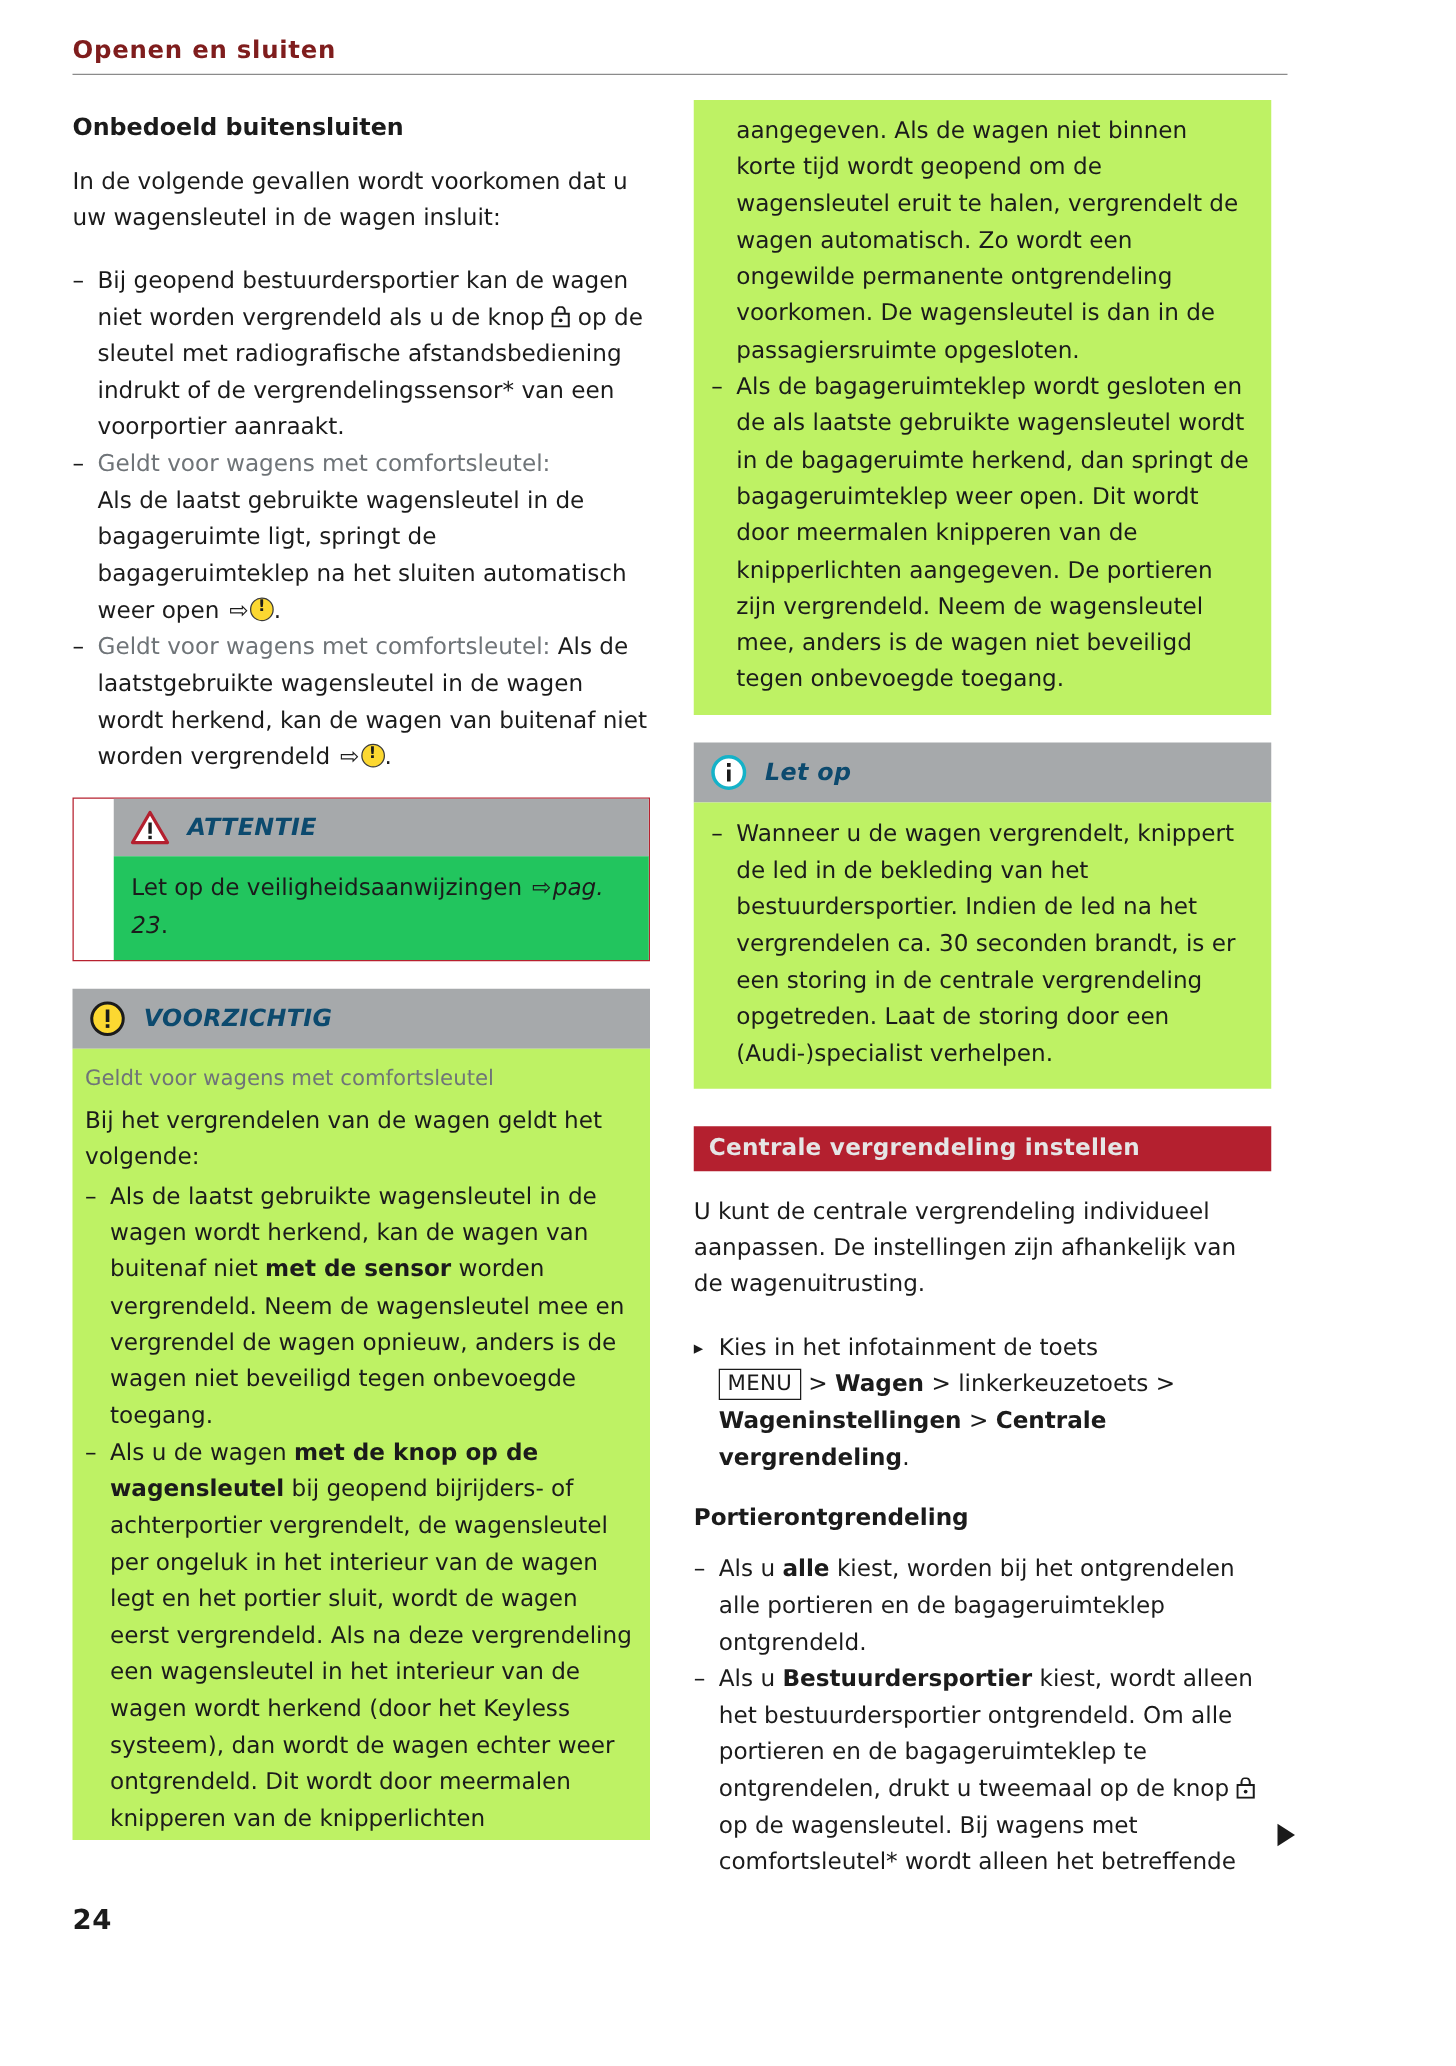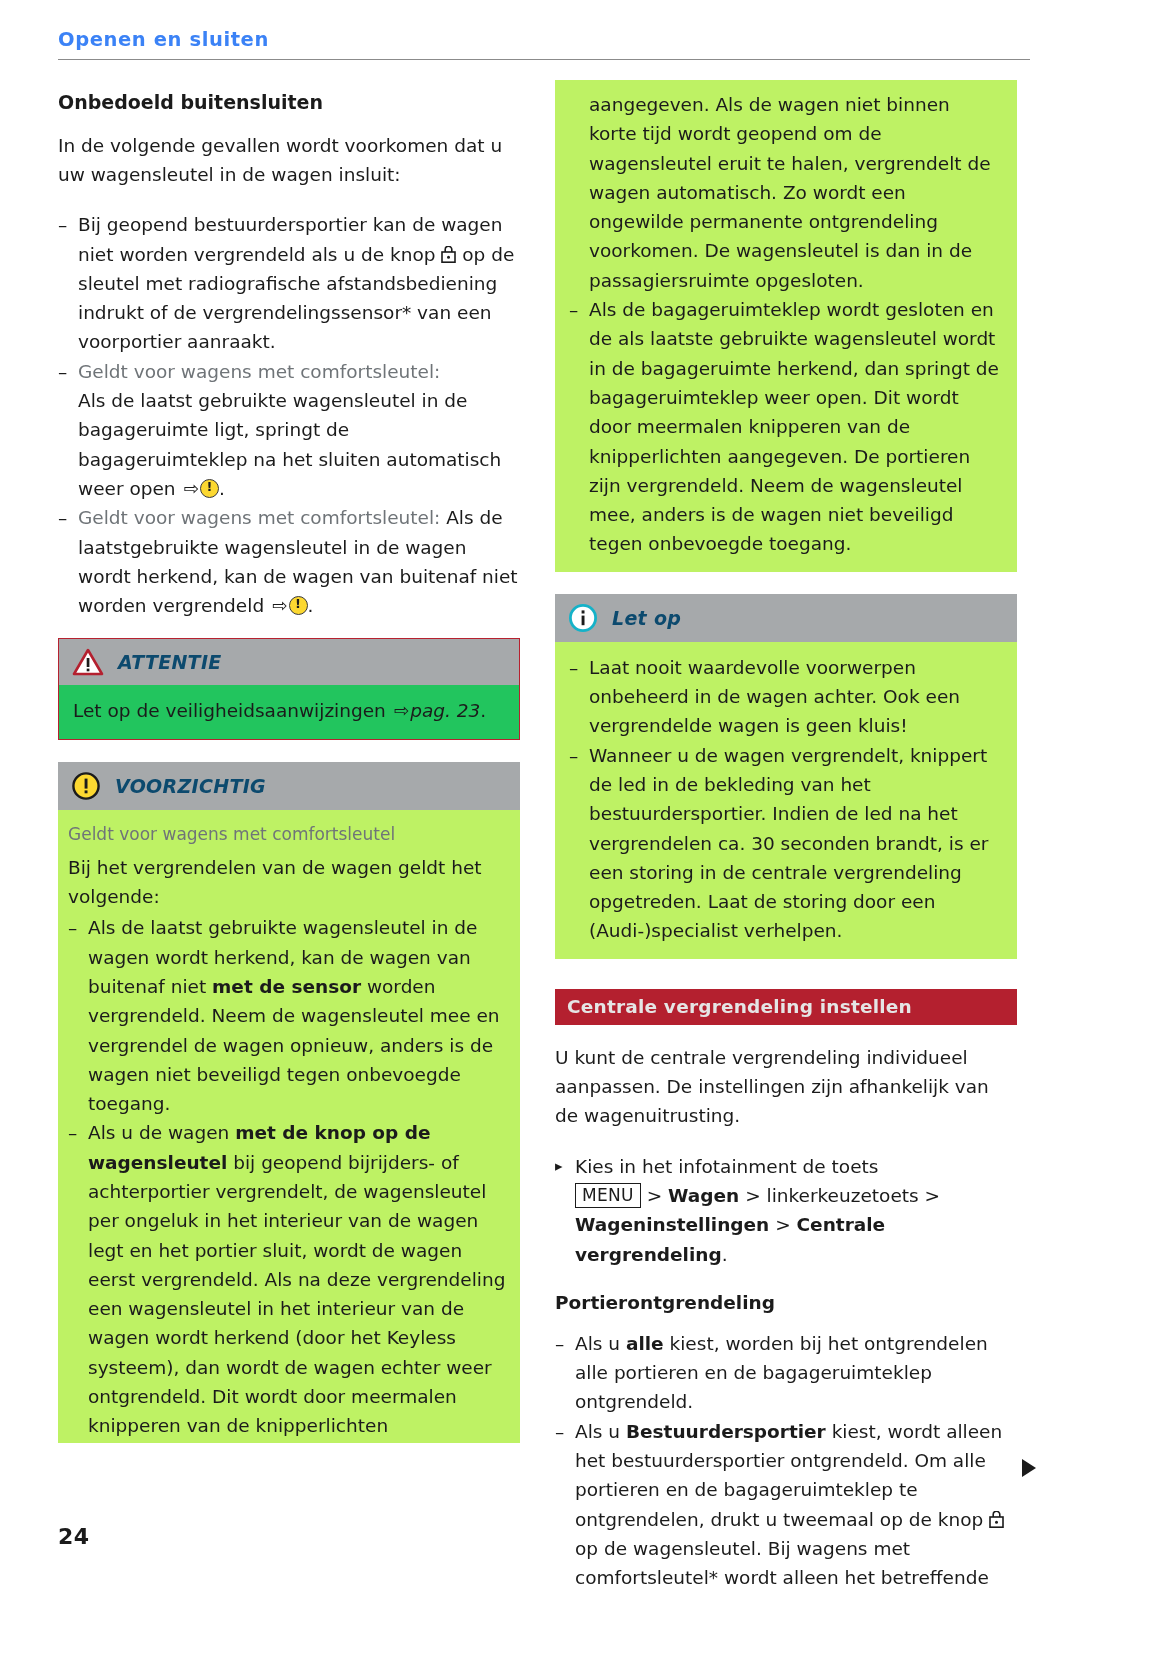--- a/index.html
+++ b/index.html
@@ -27,21 +27,21 @@
   .running-head {
     position: absolute;
     left: 58px;
     top: 28px;
     width: 972px;
   }
   .running-head .rh-title {
     font-size: 19.5px;
     font-weight: bold;
     letter-spacing: 0.6px;
-    color: #3b82f6;
+    color: #7f1d1d;
     line-height: 1.2;
   }
   .running-head .rh-rule {
     margin-top: 8px;
     border-bottom: 1.6px solid #8b8b8b;
     width: 100%;
   }
 
   
   .cols {
@@ -180,20 +180,21 @@
   }
   .callout .ca-body {
     background: #bef264;
     padding: 11px 14px 13px 14px;
     box-sizing: border-box;
     font-size: 18.5px;
     line-height: 29.3px;
   }
   .callout.attentie {
     border: 1.6px solid #b7212f;
+    padding-left: 32px;
   }
   .callout.attentie .ca-body {
     background: #22c55e;
   }
   .callout.cut-bottom .ca-body {
     padding-bottom: 2px;
     padding-left: 10px;
   }
   .callout.cut-top .ca-body {
     padding-top: 10px;
@@ -346,21 +347,20 @@
             <svg width="30" height="30" viewBox="0 0 30 30">
               <circle cx="15" cy="15" r="12.6" fill="#ffffff" stroke="#15b2c8" stroke-width="2.8"></circle>
               <rect x="13.6" y="12.6" width="2.9" height="9.6" fill="#1b1b1b"></rect>
               <rect x="13.6" y="7.4" width="2.9" height="3.1" fill="#1b1b1b"></rect>
             </svg>
           </span>
           <span class="ca-title">Let op</span>
         </div>
         <div class="ca-body">
           <ul class="dashlist">
-            <li>Laat nooit waardevolle voorwerpen onbeheerd in de wagen achter. Ook een vergrendelde wagen is geen kluis!</li>
             <li>Wanneer u de wagen vergrendelt, knippert de led in de bekleding van het bestuurdersportier. Indien de led na het vergrendelen ca. 30 seconden brandt, is er een storing in de centrale vergrendeling opgetreden. Laat de storing door een (Audi-)specialist verhelpen.</li>
           </ul>
         </div>
       </div>
 
       <div class="red-banner">Centrale vergrendeling instellen</div>
 
       <p class="body">U kunt de centrale vergrendeling individueel aanpassen. De instellingen zijn afhankelijk van de wagenuitrusting.</p>
 
       <ul class="trilist">

